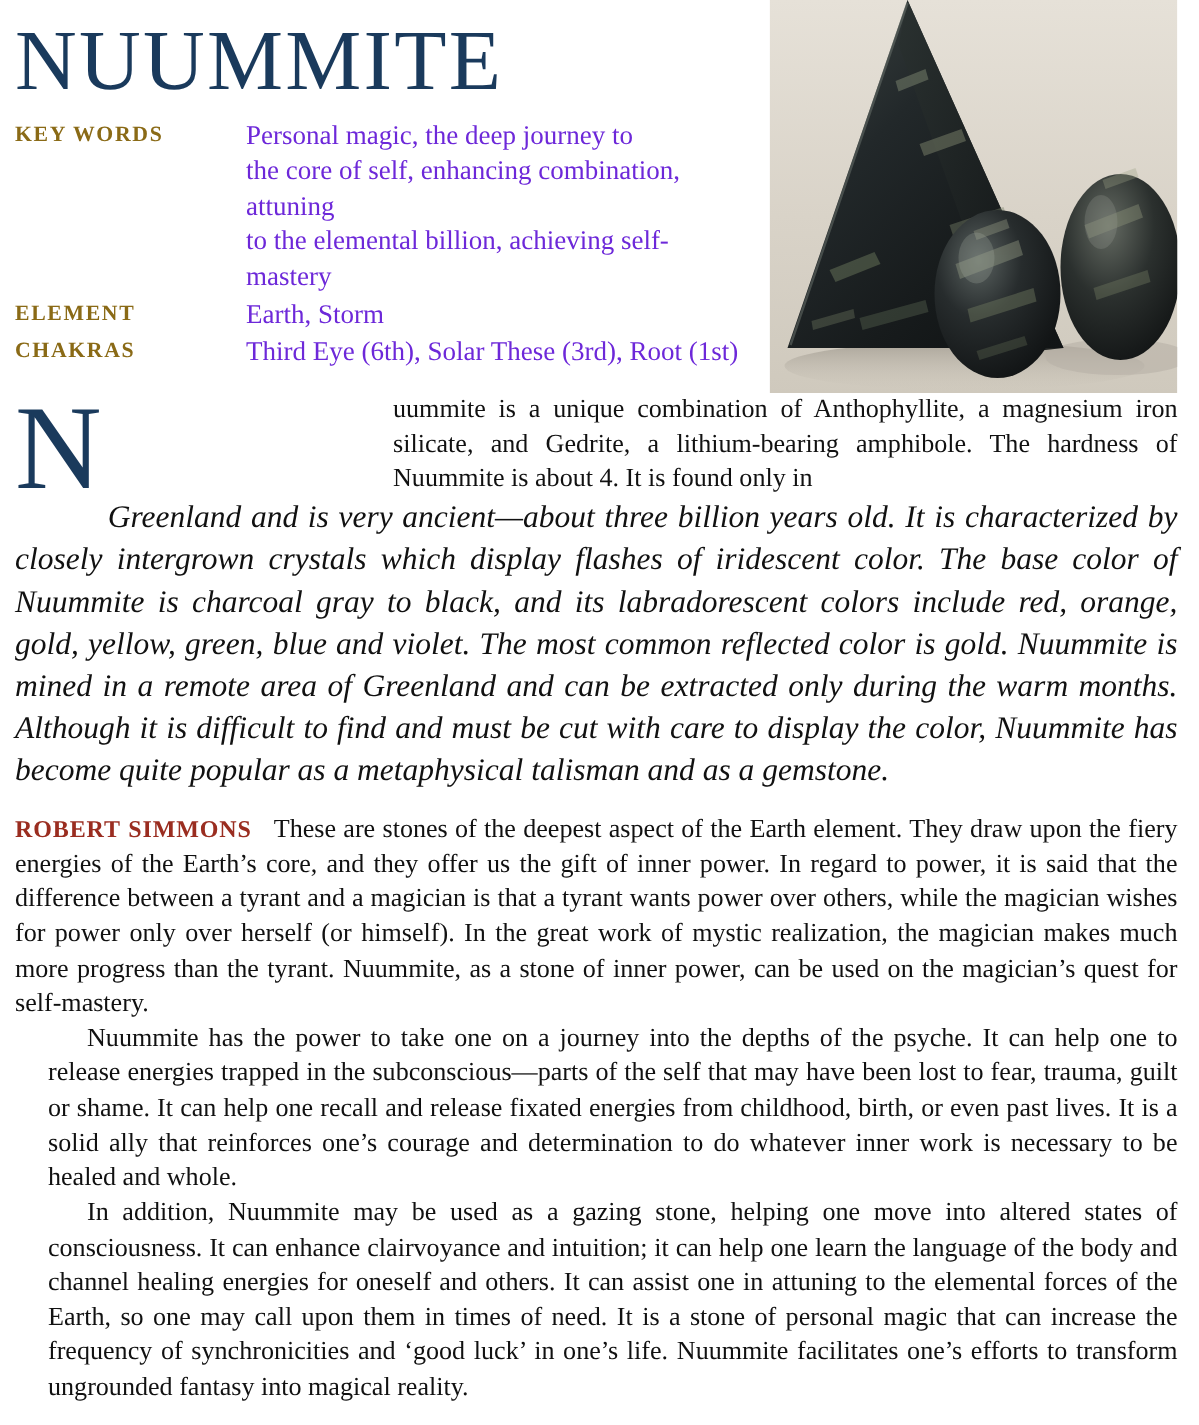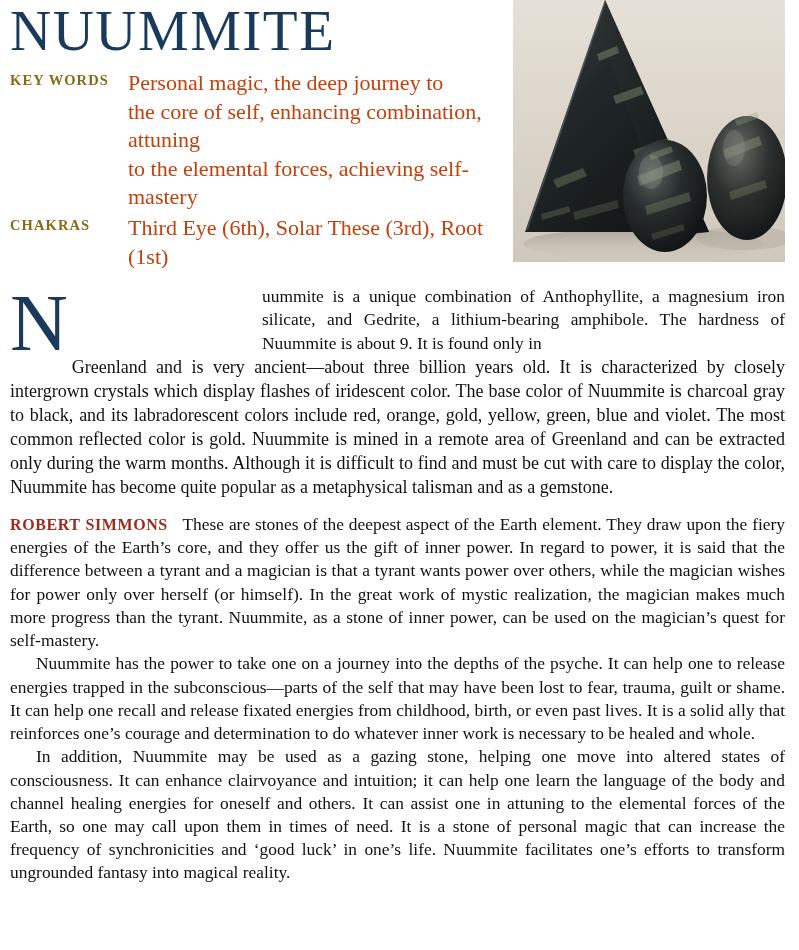--- a/index.html
+++ b/index.html
@@ -22,48 +22,49 @@
     padding: 0 14px 0 10px;
   }
 
   
   .title {
     font-family: "Liberation Serif", serif;
     font-size: 57px;
     letter-spacing: 1.5px;
     color: #1a3a5c;
     line-height: 1;
-    padding-top: 2px;
+    padding-top: 12px;
     margin: 0 0 10px 0;
     font-weight: normal;
   }
 
   
   .facts {
     width: 490px;
   }
   .fact-row {
     display: flex;
     align-items: flex-start;
     margin-bottom: 2px;
+    gap: 36px;
   }
   .fact-label {
     color: #8a6a16;
     font-size: 14.5px;
     letter-spacing: 1.1px;
     font-weight: bold;
     width: 118px;
     flex: 0 0 118px;
     padding-top: 3px;
     text-transform: uppercase;
   }
   .fact-value {
-    font-size: 22px;
+    font-size: 18px;
     line-height: 1.30;
-    color: #c2410c;
+    color: #6d28d9;
   }
   .fact-value .l2, .fact-value .l3 {
     display: block;
   }
   .facts-keywords .fact-value { padding-left: 0px; }
 
   
   .photo {
     position: absolute;
     right: 14px;
@@ -73,25 +74,26 @@
     overflow: hidden;
   }
   .photo svg { display: block; }
 
   
   .body-wrap {
     position: relative;
     margin-top: 14px;
   }
   p.body {
-    font-size: 18px;
+    font-size: 21px;
     line-height: 1.335;
     text-align: justify;
     margin: 0;
     text-indent: 0;
+    font-style: italic;
   }
 
   .dropcap-para {
     position: relative;
     min-height: 96px;
   }
   .dropcap {
     float: left;
     font-size: 80px;
     line-height: 0.80;
@@ -120,21 +122,21 @@
 
   .lower {
     margin-top: 0;
   }
   .lower p {
     font-size: 17.4px;
     line-height: 1.335;
     text-align: justify;
     margin: 0;
   }
-  .lower p.indent { text-indent: 26px; }
+  .lower p.indent { text-indent: 26px; margin-left: 22px; }
 </style>
 </head>
 <body>
 
 <div class="page">
 
   <div class="photo">
     <svg width="272" height="262" viewBox="0 0 272 262" xmlns="http://www.w3.org/2000/svg">
       <defs>
         <linearGradient id="bg" x1="0" y1="0" x2="0" y2="1">
@@ -211,38 +213,42 @@
 
   <h1 class="title">NUUMMITE</h1>
 
   <div class="facts">
 
     <div class="fact-row facts-keywords">
       <div class="fact-label">KEY WORDS</div>
       <div class="fact-value">
         <span class="l1">Personal magic, the deep journey to</span>
         <span class="l2">the core of self, enhancing combination, attuning</span>
-        <span class="l3">to the elemental forces, achieving self-mastery</span>
+        <span class="l3">to the elemental billion, achieving self-mastery</span>
       </div>
     </div>
 
+    <div class="fact-row">
+      <div class="fact-label">ELEMENT</div>
+      <div class="fact-value">Earth, Storm</div>
+    </div>
 
     <div class="fact-row">
       <div class="fact-label">CHAKRAS</div>
       <div class="fact-value">Third Eye (6th), Solar These (3rd), Root (1st)</div>
     </div>
 
   </div>
 
   <div class="body-wrap">
 
     <div class="dropcap-para">
       <span class="dropcap">N</span>
       <div class="indent-wrap">
-        <div class="first-lines">uummite is a unique combination of Anthophyllite, a magnesium iron silicate, and Gedrite, a lithium-bearing amphibole. The hardness of Nuummite is about 9. It is found only in</div>
+        <div class="first-lines">uummite is a unique combination of Anthophyllite, a magnesium iron silicate, and Gedrite, a lithium-bearing amphibole. The hardness of Nuummite is about 4. It is found only in</div>
       </div>
       <p class="body">Greenland and is very ancient—about three billion years old. It is characterized by closely intergrown crystals which display flashes of iridescent color. The base color of Nuummite is charcoal gray to black, and its labradorescent colors include red, orange, gold, yellow, green, blue and violet. The most common reflected color is gold. Nuummite is mined in a remote area of Greenland and can be extracted only during the warm months. Although it is difficult to find and must be cut with care to display the color, Nuummite has become quite popular as a metaphysical talisman and as a gemstone.</p>
     </div>
 
     <div class="section-gap"></div>
 
     <div class="lower">
       <p><span class="byline">ROBERT SIMMONS</span>&nbsp;&nbsp;&nbsp;<span>These are stones of the deepest aspect of the Earth element. They draw upon the fiery energies of the Earth’s core, and they offer us the gift of inner power. In regard to power, it is said that the difference between a tyrant and a magician is that a tyrant wants power over others, while the magician wishes for power only over herself (or himself). In the great work of mystic realization, the magician makes much more progress than the tyrant. Nuummite, as a stone of inner power, can be used on the magician’s quest for self-mastery.</span></p>
       <p class="indent">Nuummite has the power to take one on a journey into the depths of the psyche. It can help one to release energies trapped in the subconscious—parts of the self that may have been lost to fear, trauma, guilt or shame. It can help one recall and release fixated energies from childhood, birth, or even past lives. It is a solid ally that reinforces one’s courage and determination to do whatever inner work is necessary to be healed and whole.</p>
       <p class="indent">In addition, Nuummite may be used as a gazing stone, helping one move into altered states of consciousness. It can enhance clairvoyance and intuition; it can help one learn the language of the body and channel healing energies for oneself and others. It can assist one in attuning to the elemental forces of the Earth, so one may call upon them in times of need. It is a stone of personal magic that can increase the frequency of synchronicities and ‘good luck’ in one’s life. Nuummite facilitates one’s efforts to transform ungrounded fantasy into magical reality.</p>

